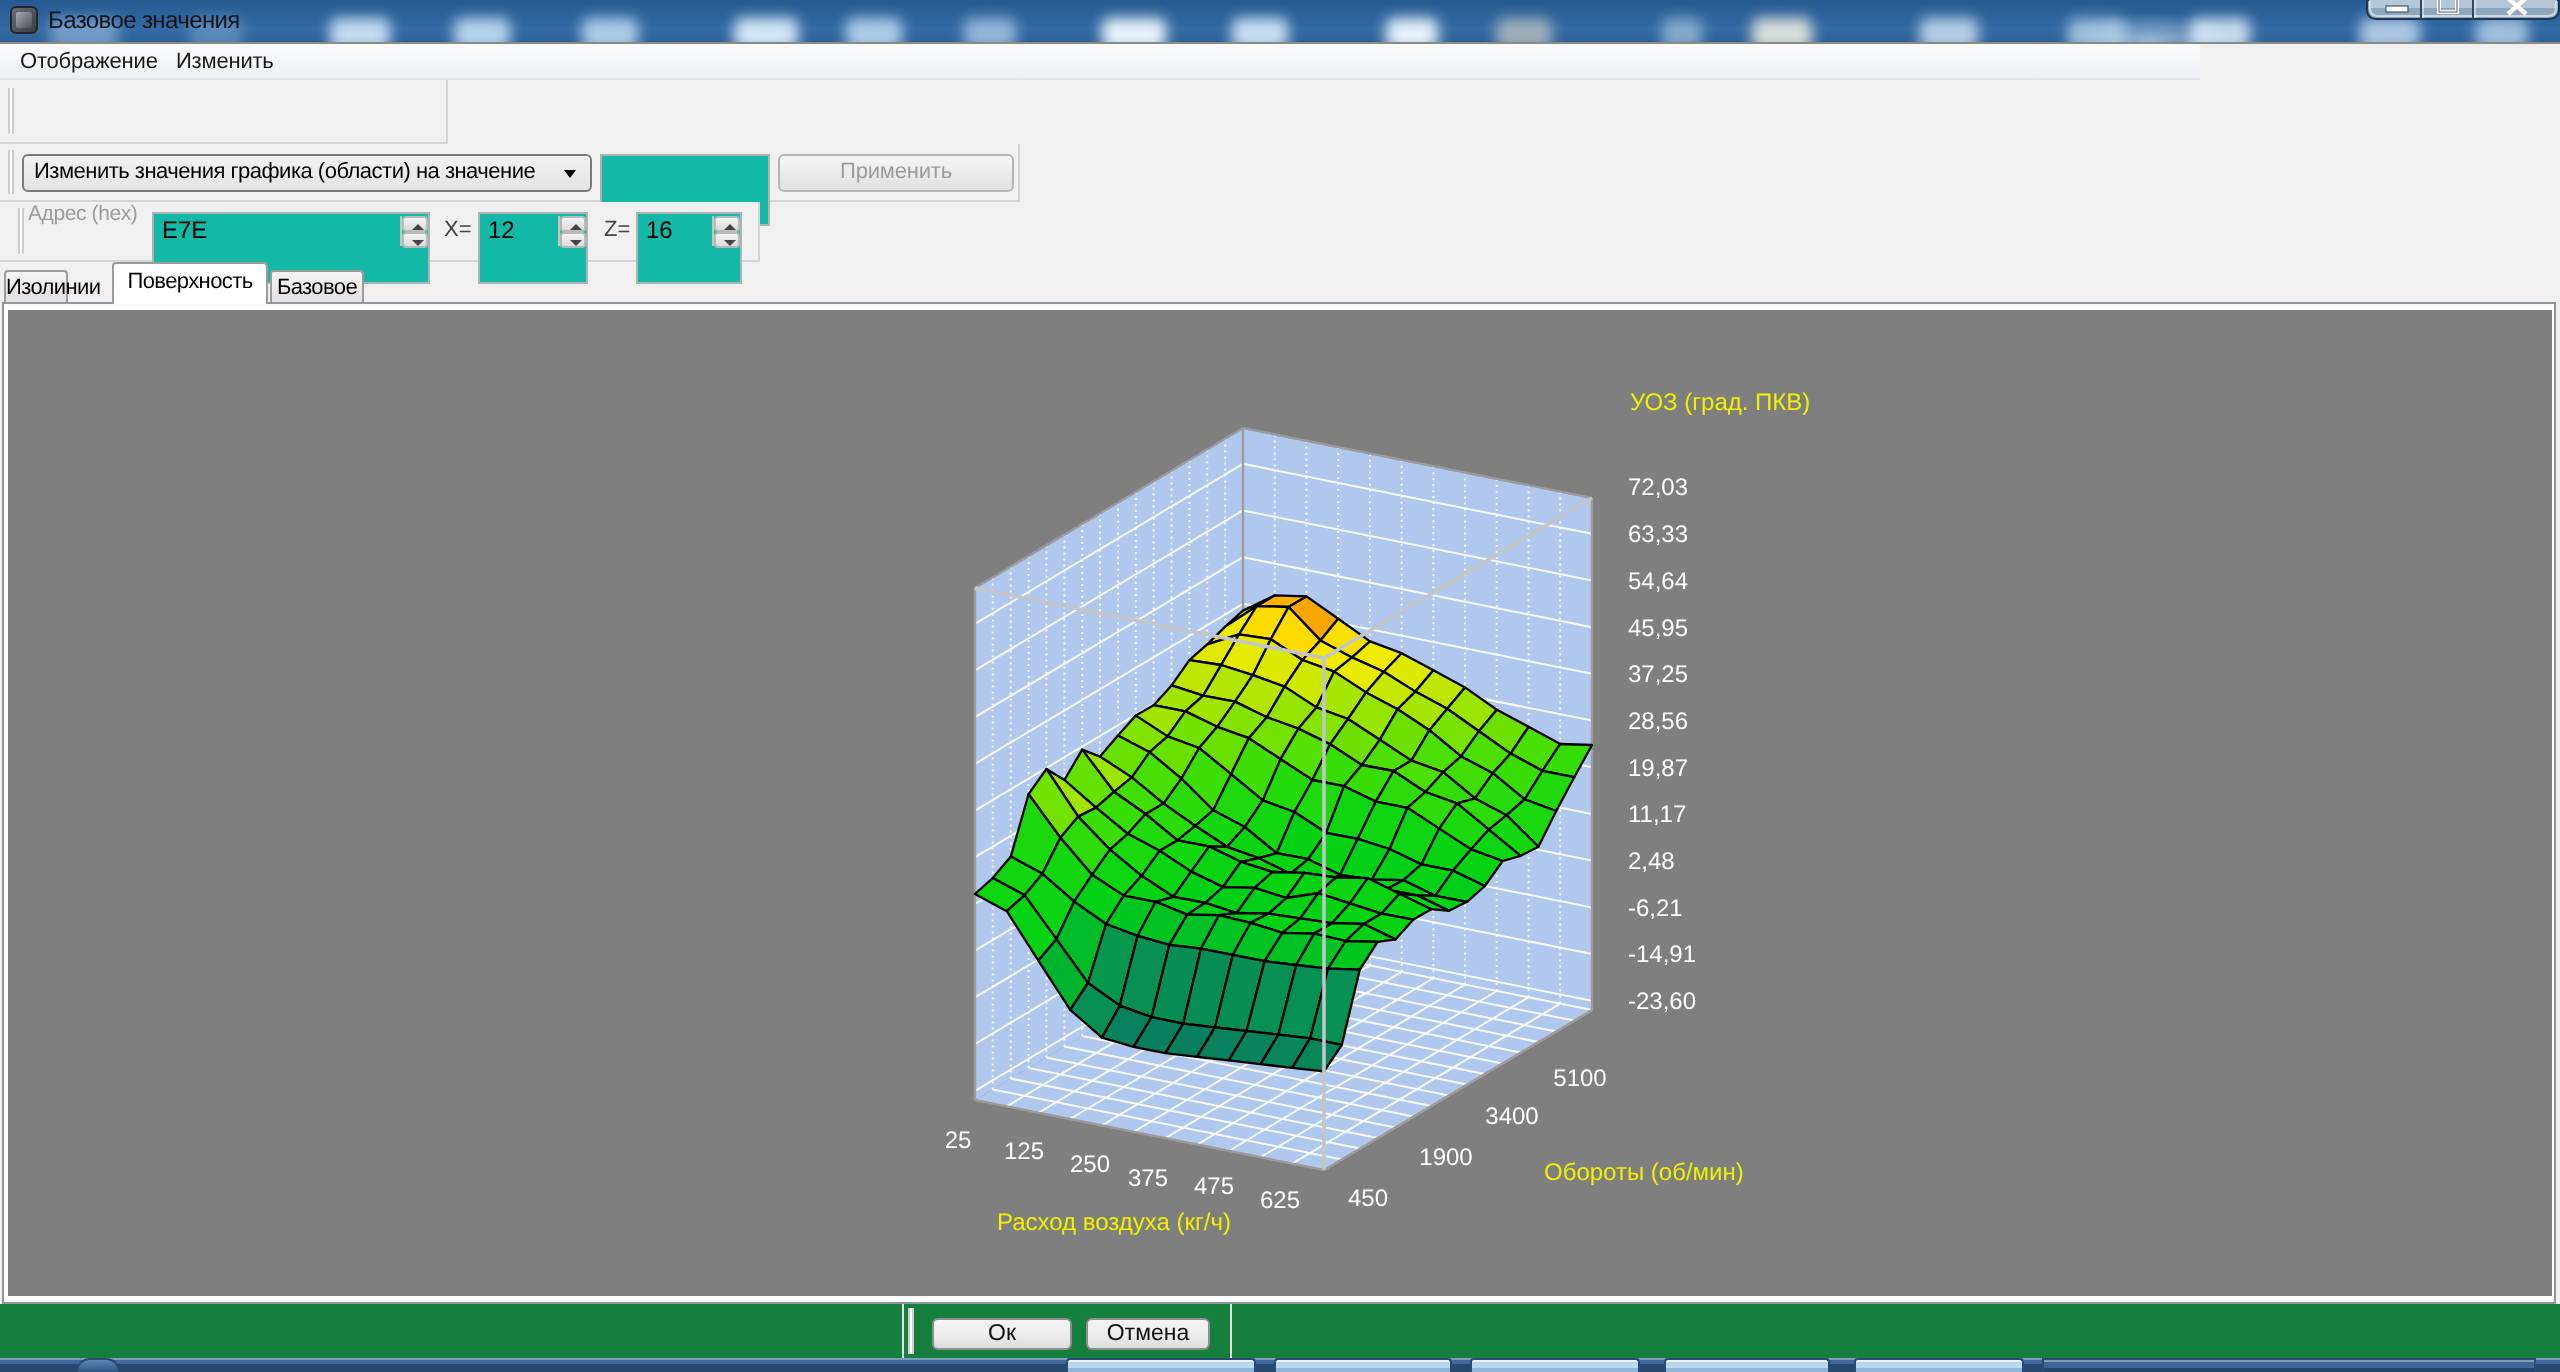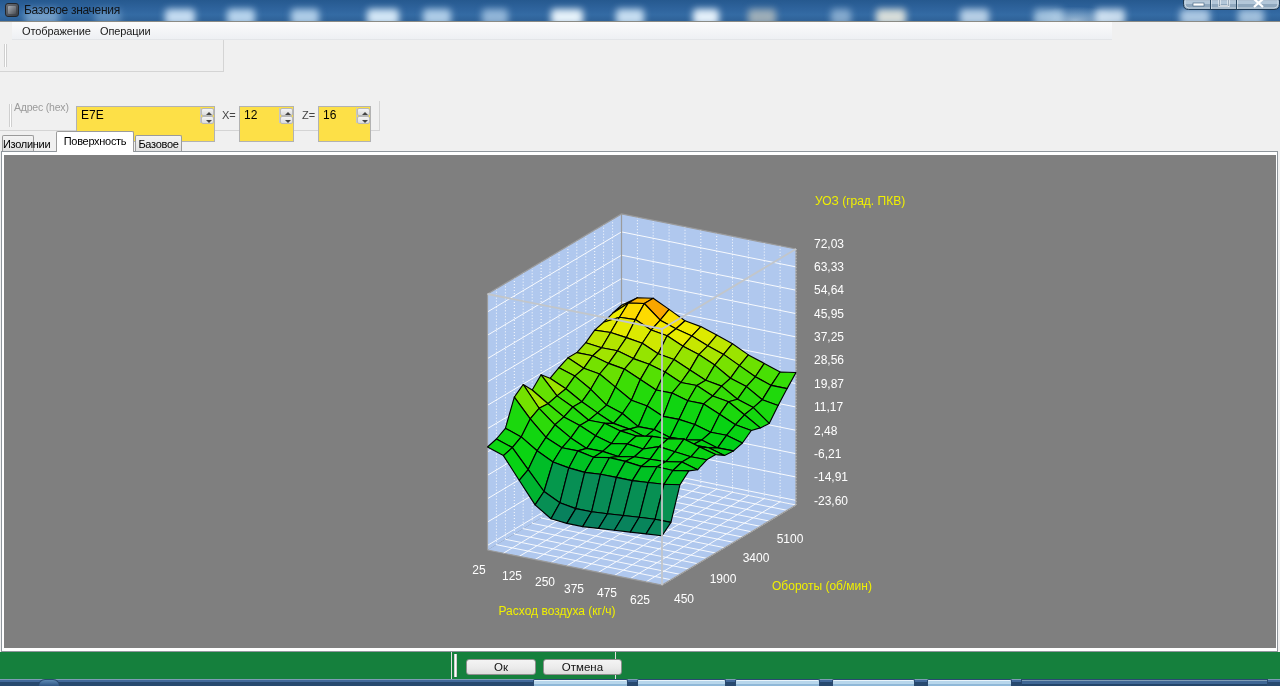--- a/index.html
+++ b/index.html
@@ -6,27 +6,27 @@
 body{position:relative;background:#f0f0f0}
 #titlebar{left:0;top:0;width:1280px;height:22px;
  background:
  radial-gradient(ellipse 60px 18px at 1075px 20px, rgba(235,248,255,.55), rgba(235,248,255,0) 75%),
  linear-gradient(180deg,#26598f 0%,#2e639c 40%,#346ba4 70%,#2e6197 100%);
  border-bottom:1px solid #8b8b85;overflow:hidden}
 .blob{position:absolute;top:9px;height:16px;border-radius:4px;filter:blur(3.5px)}
 #titleico{left:5px;top:3px;width:14px;height:14px;background:linear-gradient(135deg,#6a6f76,#383c43);border-radius:3px;border:1px solid #23262b}
 #titleico:after{content:"";position:absolute;left:2px;top:2px;width:8px;height:8px;background:linear-gradient(135deg,#a9aeb5,#4a4e55);border-radius:1px}
 #titletxt{left:24px;top:3px;font-size:12px;color:#10151a;letter-spacing:-0.3px}
-#menubar{left:12px;top:22px;width:1100px;height:18px;background:linear-gradient(180deg,#fbfbfc,#eef0f3);border-bottom:1px solid #e3e5e8;font-size:11px;color:#1a1a1a;letter-spacing:-0.1px}
+#menubar{left:0;top:22px;width:1100px;height:18px;background:linear-gradient(180deg,#fbfbfc,#eef0f3);border-bottom:1px solid #e3e5e8;font-size:11px;color:#1a1a1a;letter-spacing:-0.1px}
 #menubar span{position:absolute;top:3px}
 #toolarea{left:0;top:40px;width:1280px;height:93px;background:#f0f0f0}
 .panel{position:absolute;background:#f0f0f0;border-right:1px solid #d4d4d4;border-bottom:1px solid #d4d4d4}
 .grip{position:absolute;width:3px;background:linear-gradient(90deg,#cfcfcf 0 1px,#fff 1px 2px,#cfcfcf 2px)}
 .combo{position:absolute;height:19px;border:1px solid #b2b2b2;border-radius:3px;background:linear-gradient(180deg,#f5f5f5,#eeeeee);font-size:11px;letter-spacing:-0.25px;line-height:17px;padding-left:5px;white-space:nowrap;overflow:hidden;color:#5a5a5a}
-.edit{position:absolute;height:36px;border:1px solid #b2b2b2;background:#fde047;font-size:12px;line-height:17px;padding-left:4px}
+.edit{position:absolute;height:36px;border:1px solid #b2b2b2;background:#14b8a6;font-size:12px;line-height:17px;padding-left:4px}
 .btn{position:absolute;height:19px;border:1px solid #b4b4b4;border-radius:3px;background:linear-gradient(180deg,#f6f6f6,#e9e9e9 60%,#e0e0e0);font-size:11px;letter-spacing:-0.1px;text-align:center;line-height:17px}
 .spin{position:absolute;right:1px;top:1px;width:13px;height:15px;border-left:1px solid #c6c6c6}
 .spin div{position:absolute;left:0;width:13px;height:8px;background:linear-gradient(180deg,#f4f4f4,#dcdcdc);border:1px solid #b9b9b9;border-radius:2px}
 .spin .up{top:0}.spin .dn{top:8px}
 .spin i{position:absolute;left:3.5px;width:0;height:0;border-left:3px solid transparent;border-right:3px solid transparent}
 .spin .up i{top:2.5px;border-bottom:3px solid #444}
 .spin .dn i{top:2.5px;border-top:3px solid #444}
 .arrow{position:absolute;width:0;height:0;border-left:3.5px solid transparent;border-right:3.5px solid transparent;border-top:4px solid #555}
 .tab{position:absolute;border:1px solid #9b9b9b;border-bottom:none;border-radius:2px 2px 0 0;background:linear-gradient(180deg,#f4f4f4,#e0e0e0);font-size:11px;letter-spacing:-0.3px;text-align:center}
 #tabpage{left:1px;top:151px;width:1277px;height:501px;background:#fff;border:1px solid #8f969c}
@@ -67,25 +67,31 @@
     <line x1="28.5" y1="0" x2="28.5" y2="9" stroke="rgba(255,255,255,0.45)"></line>
 <line x1="53.5" y1="0" x2="53.5" y2="9.5" stroke="#2b4962"></line>
     <line x1="54.5" y1="0" x2="54.5" y2="9" stroke="rgba(255,255,255,0.45)"></line>
 <rect x="10" y="3" width="11" height="3" fill="#fff" stroke="#3a5a78" stroke-width="0.6"></rect>
 <rect x="36.5" y="-2" width="9" height="8" fill="none" stroke="#fff" stroke-width="2"></rect>
 <rect x="36.5" y="-2" width="9" height="8" fill="none" stroke="#3a5a78" stroke-width="0.5"></rect>
 <path d="M71,-1 L80,7 M80,-1 L71,7" stroke="#fff" stroke-width="2.2"></path>
 </svg>
 <div class="abs" id="menubar">
     <span style="left:10px">Отображение</span>
-    <span style="left:88px">Операции</span>
+    <span style="left:88px">Изменить</span>
   </div>
 <div class="abs" id="toolarea">
   <div class="panel" style="left:0;top:0;width:224px;height:32px">
     <div class="grip" style="left:4px;top:4px;height:23px"></div>
+  </div>
+  <div class="panel" style="left:0;top:32px;width:510px;height:29px">
+    <div class="grip" style="left:4px;top:3px;height:22px"></div>
+    <div class="combo" style="left:11px;top:5px;width:285px;color:#000;border-color:#7a7a7a;background:linear-gradient(180deg,#f2f2f2,#e4e4e4)">Изменить значения графика (области) на значение<i class="arrow" style="right:7px;top:7px;border-top-color:#000"></i></div>
+    <div class="edit" style="left:300px;top:5px;width:85px"></div>
+    <div class="btn" style="left:389px;top:5px;width:118px;color:#9b9b9b">Применить</div>
   </div>
   <div class="panel" style="left:0;top:61px;width:380px;height:30px">
     <div class="grip" style="left:9px;top:3px;height:23px"></div>
     <div style="position:absolute;left:14px;top:0;font-size:10.5px;letter-spacing:-0.2px;color:#9b9b9b">Адрес (hex)</div>
     <div class="edit" style="left:76px;top:5px;width:139px">E7E<span class="spin">
           <div class="up">
             <i></i>
           </div>
           <div class="dn">
             <i></i>
@@ -402,21 +408,21 @@
       <text x="786.0" y="388.2" fill="#ffffff" font-size="12px" text-anchor="middle" font-family="Liberation Sans, sans-serif">5100</text>
       <text x="811.0" y="50.0" fill="#f0f000" font-size="12px" text-anchor="start" font-family="Liberation Sans, sans-serif">УОЗ (град. ПКВ)</text>
       <text x="553.0" y="460.0" fill="#f0f000" font-size="12px" text-anchor="middle" font-family="Liberation Sans, sans-serif">Расход воздуха (кг/ч)</text>
       <text x="768.0" y="435.0" fill="#f0f000" font-size="12px" text-anchor="start" font-family="Liberation Sans, sans-serif">Обороты (об/мин)</text>
     </svg>
   </div>
 <div class="abs" id="botpanel">
   <div style="position:absolute;left:451px;top:0;width:165px;height:27px;border-left:1px solid #e0e0e0;border-right:1px solid #e0e0e0"></div>
   <div class="grip" style="left:454px;top:2px;height:23px;position:absolute"></div>
   <div class="wbtn" style="left:466px;width:70px">Ок</div>
-  <div class="wbtn" style="left:543px;width:79px">Отмена</div>
+  <div class="wbtn" style="left:543px;width:62px">Отмена</div>
 </div>
 <div class="abs" id="taskbar">
   <div class="tbtn" style="left:38px;width:22px;border-radius:11px 11px 0 0;background:linear-gradient(180deg,#5d89b4,#2f5684)"></div>
   <div class="tbtn" style="left:533px;width:95px;background:linear-gradient(180deg,#e8f4fc 0 1px,#b8d7ec 1px 4px,#8fb8d8 4px)"></div>
     <div class="tbtn" style="left:637px;width:89px;background:linear-gradient(180deg,#e8f4fc 0 1px,#b8d7ec 1px 4px,#8fb8d8 4px)"></div>
     <div class="tbtn" style="left:735px;width:85px;background:linear-gradient(180deg,#e8f4fc 0 1px,#b8d7ec 1px 4px,#8fb8d8 4px)"></div>
     <div class="tbtn" style="left:832px;width:83px;background:linear-gradient(180deg,#e8f4fc 0 1px,#b8d7ec 1px 4px,#8fb8d8 4px)"></div>
     <div class="tbtn" style="left:927px;width:85px;background:linear-gradient(180deg,#e8f4fc 0 1px,#b8d7ec 1px 4px,#8fb8d8 4px)"></div>
   <div class="tbtn" style="left:1021px;width:247px;border-radius:0;background:linear-gradient(180deg,#7e9cb6 0 1px,#3f6795 1px 4px,#24466b 4px)"></div>
 </div>

